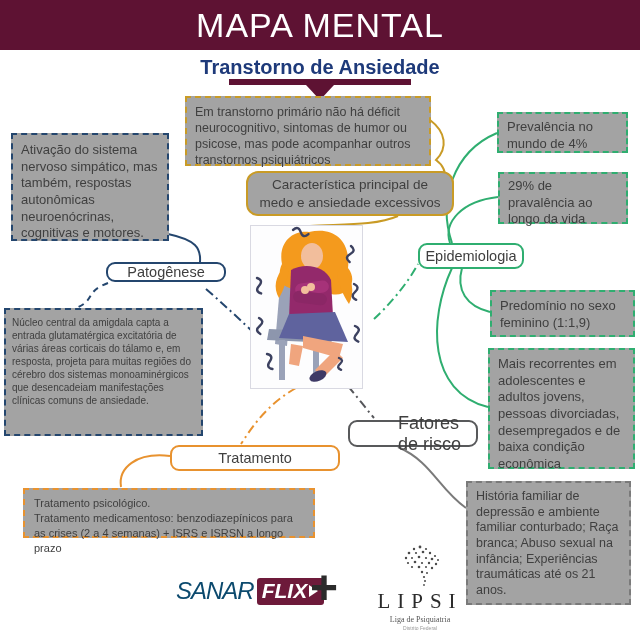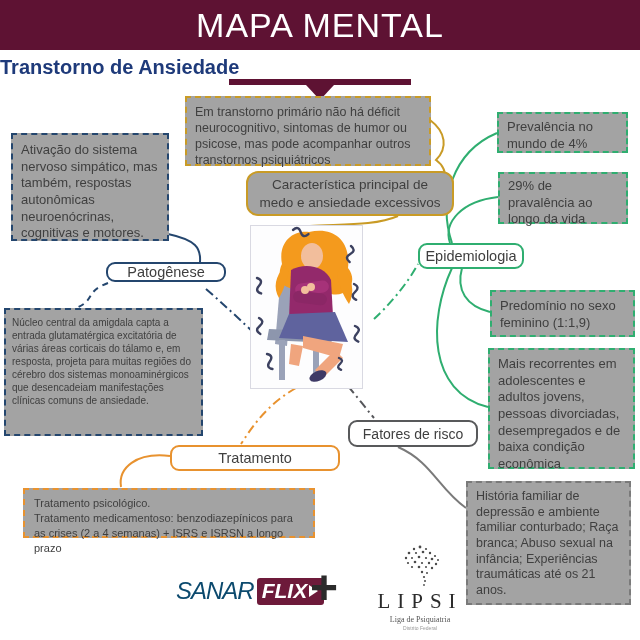--- a/index.html
+++ b/index.html
@@ -3,21 +3,21 @@
 <meta charset="utf-8">
 <style>
   html,body{margin:0;padding:0;background:#ffffff;}
   #canvas{position:relative;width:640px;height:640px;background:#ffffff;overflow:hidden;
           font-family:"Liberation Sans",sans-serif;color:#3f3f3f;}
   
   .banner{position:absolute;left:0;top:0;width:640px;height:50px;background:#5e1233;
           display:flex;align-items:center;justify-content:center;}
   .banner-title{color:#ffffff;font-size:34px;font-weight:400;letter-spacing:1px;}
   
-  .root-title{position:absolute;left:0;top:56px;width:640px;text-align:left;
+  .root-title{position:absolute;left:0;top:56px;width:640px;text-align:center;
               color:#1e3a7a;font-size:20px;font-weight:bold;}
   .root-bar{position:absolute;left:229px;top:79px;width:182px;height:6px;background:#5e1233;}
   .root-arrow{position:absolute;left:306px;top:85px;width:0;height:0;
               border-left:14px solid transparent;border-right:14px solid transparent;
               border-top:15px solid #5e1233;}
   
   .note{position:absolute;background:#a3a3a3;font-size:13px;line-height:1.28;box-sizing:border-box;}
   .dashed-gold{border:2px dashed #c99b26;}
   .dashed-navy{border:2px dashed #24466e;}
   .dashed-green{border:2px dashed #2fae70;}
@@ -36,21 +36,21 @@
              display:flex;align-items:center;justify-content:center;text-align:center;
              font-size:13.5px;padding:2px 10px;}
   #note-ativacao{left:11px;top:133px;width:158px;height:108px;padding:7px 8px;}
   #node-patogenese{left:106px;top:262px;width:120px;height:20px;}
   #note-nucleo{left:4px;top:308px;width:199px;height:128px;padding:6px;font-size:10px;line-height:1.3;}
   #node-epidemiologia{left:418px;top:243px;width:106px;height:26px;}
   #epi-0{left:497px;top:112px;width:131px;height:41px;padding:5px 8px;}
   #epi-1{left:498px;top:172px;width:130px;height:52px;padding:4px 8px;}
   #epi-2{left:490px;top:290px;width:145px;height:47px;padding:6px 8px;}
   #epi-3{left:488px;top:348px;width:147px;height:121px;padding:6px 8px;}
-  #node-fatores{left:348px;top:420px;width:130px;height:27px;font-size:14px;}
+  #node-fatores{left:348px;top:420px;width:130px;height:27px;font-size:18px;padding-left:48px;}
   #note-historia{left:466px;top:481px;width:165px;height:124px;padding:6px 8px;font-size:12.5px;line-height:1.25;}
   #node-tratamento{left:170px;top:445px;width:170px;height:26px;}
   #note-trat{left:23px;top:488px;width:292px;height:50px;padding:6px 9px;font-size:11px;line-height:1.35;}
   
   #illus{position:absolute;left:250px;top:225px;width:111px;height:162px;background:#fdfdfe;
          border:1px solid #d9d9e2;}
   
   #wires{position:absolute;left:0;top:0;width:640px;height:640px;pointer-events:none;}
   
   #sanarflix{position:absolute;left:176px;top:577px;display:flex;align-items:center;}

